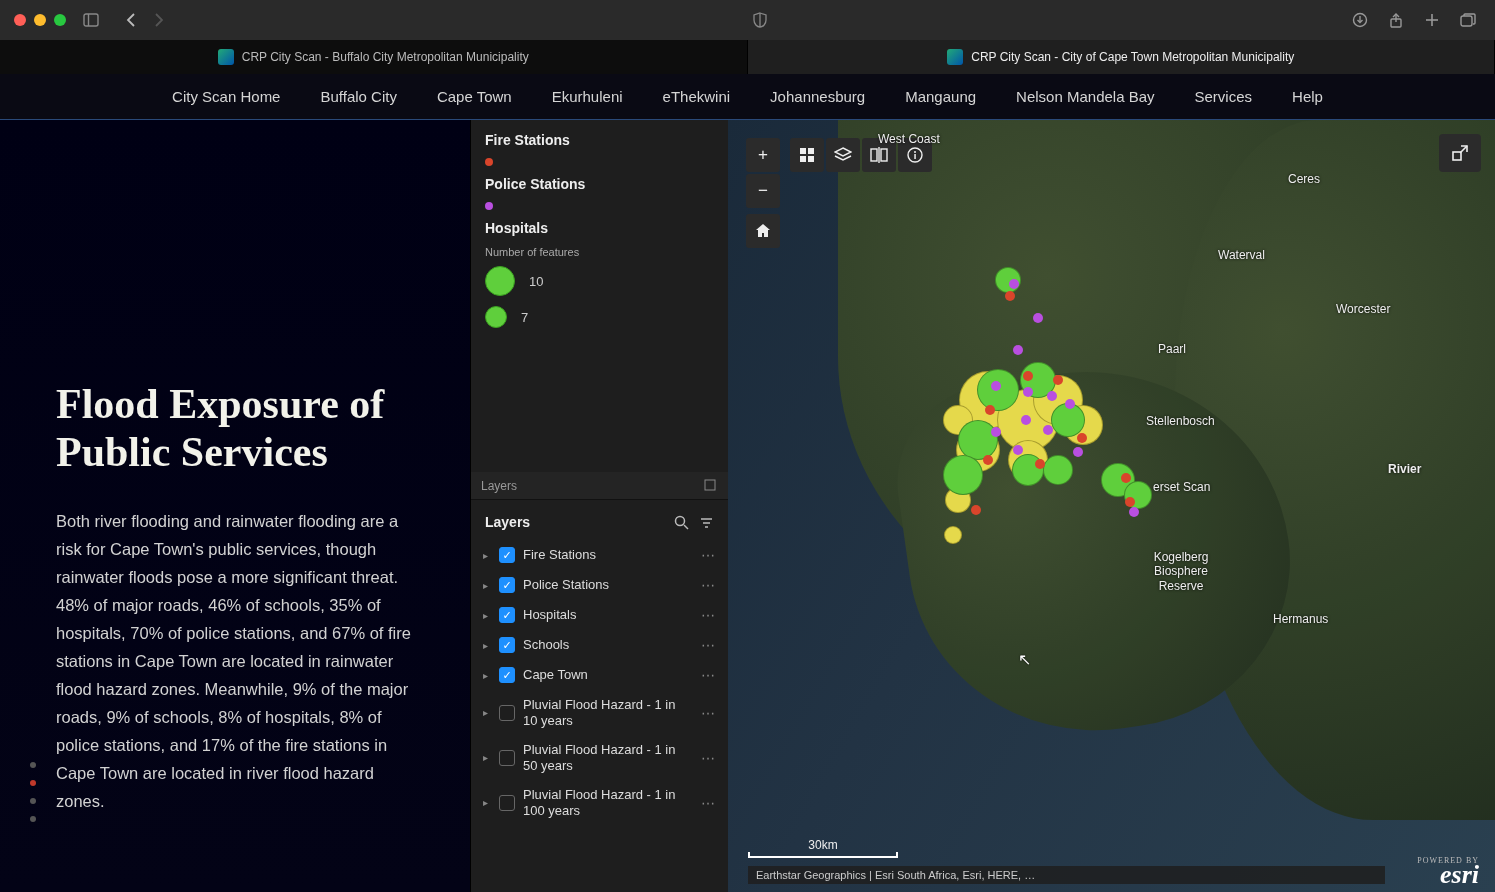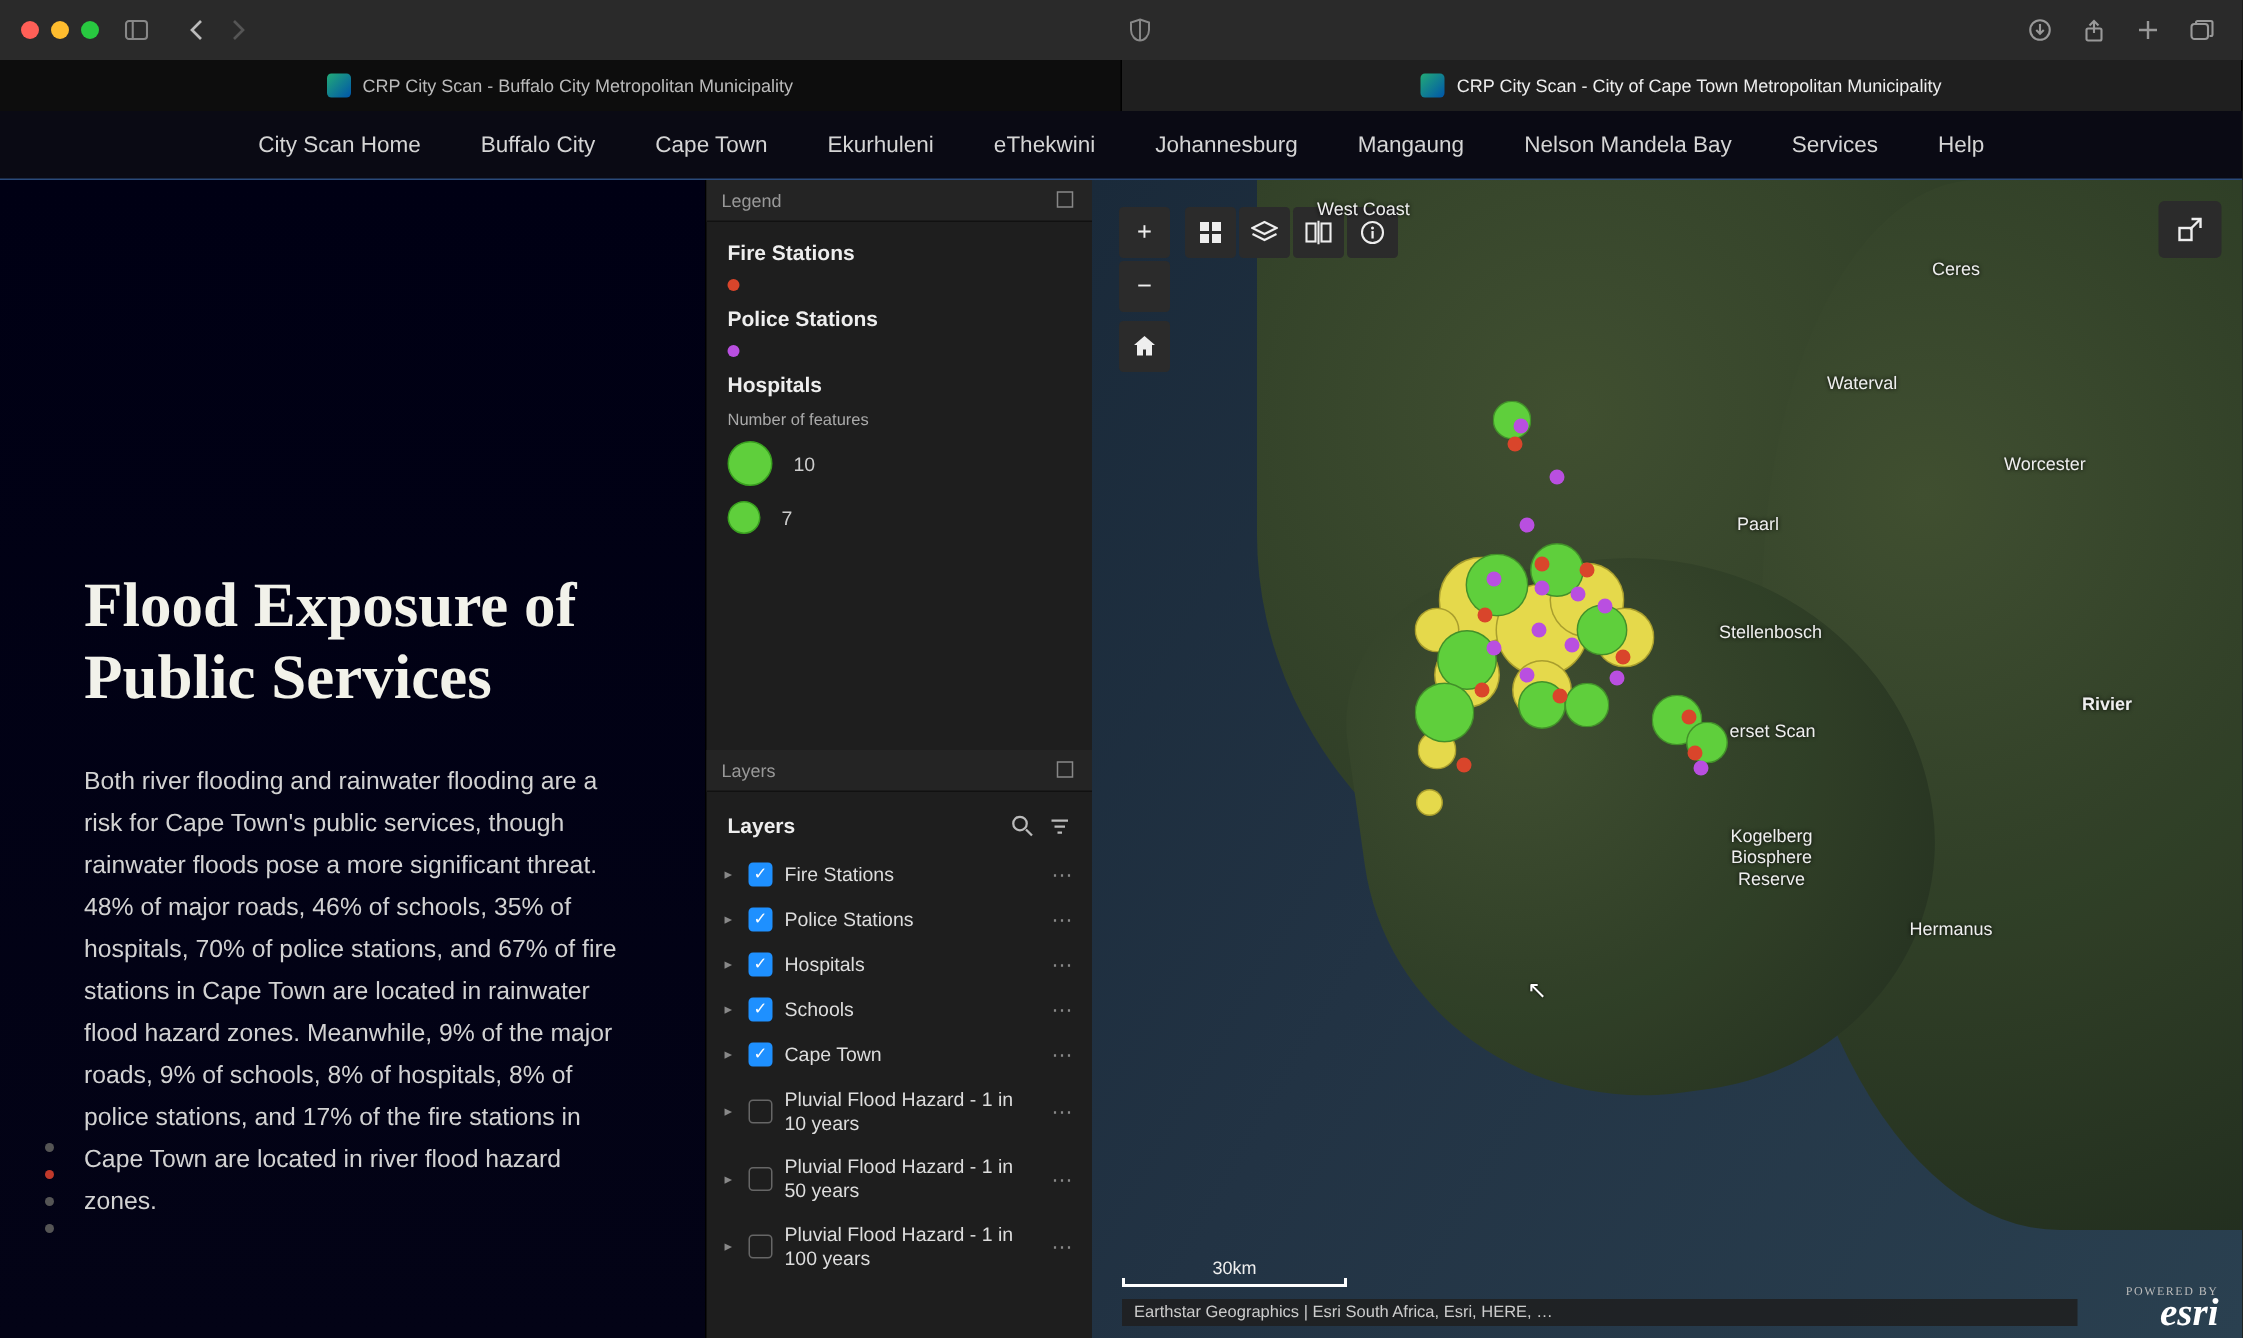--- a/index.html
+++ b/index.html
@@ -320,28 +320,20 @@
     <div class="story-dots">
       <i></i>
       <i class="active"></i>
       <i></i>
       <i></i>
     </div>
   </div>
 
   <div class="panels">
 
-    <div class="panel-hdr">
-      <span>Legend</span>
-      <span class="pnl-collapse">
-          <svg width="12" height="12" viewBox="0 0 12 12" stroke="#888" fill="none">
-            <rect x="1" y="1" width="10" height="10"></rect>
-          </svg>
-        </span>
-    </div>
     <div class="legend-body">
       <div class="lg-title">Fire Stations</div>
       <div class="lg-row">
           <span class="dot" style="width:8px;height:8px;background:#d9452b"></span>
         </div>
 
       <div class="lg-title">Police Stations</div>
       <div class="lg-row">
           <span class="dot" style="width:8px;height:8px;background:#b94fe0"></span>
         </div>

